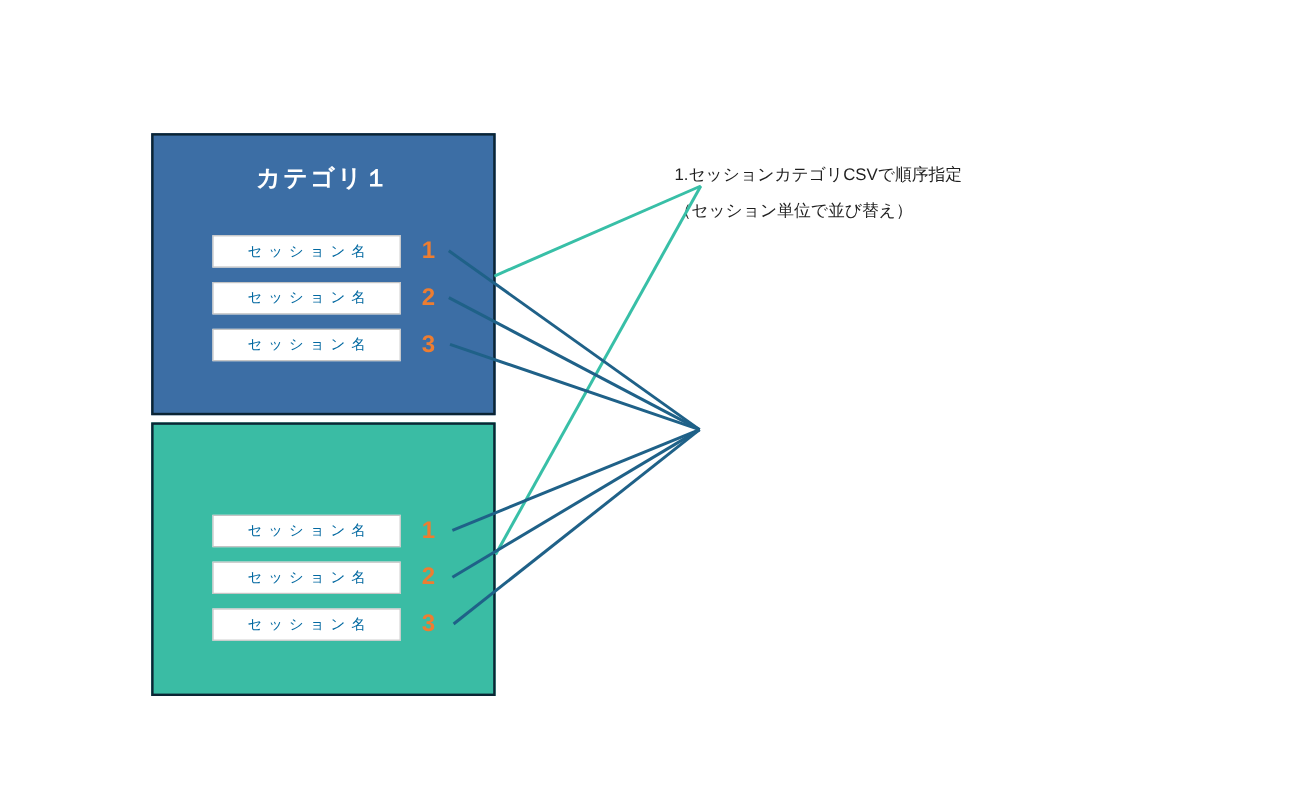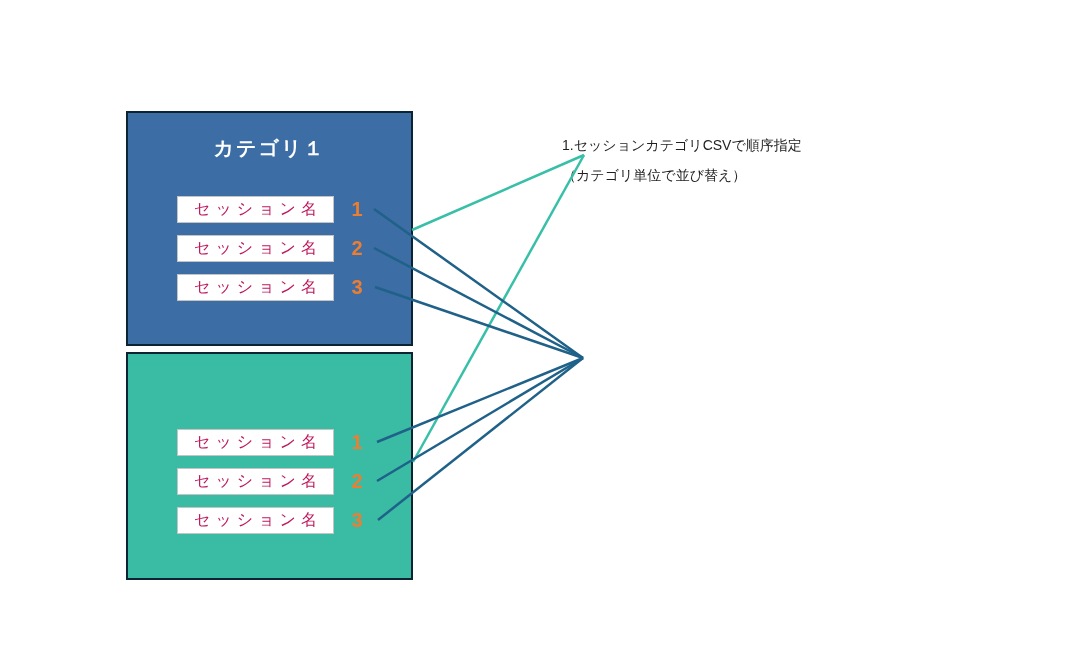--- a/index.html
+++ b/index.html
@@ -51,22 +51,22 @@
     width: 157px;
     height: 27px;
     box-sizing: border-box;
     background: #ffffff;
     border: 1.5px solid #C4C4C4;
     display: flex;
     align-items: center;
     justify-content: center;
   }
   .session-label {
-    font-size: 16px;
-    color: #be185d;
+    font-size: 12px;
+    color: #0369a1;
     letter-spacing: 5px;
     text-indent: 5px;
     white-space: nowrap;
   }
   .session-num {
     margin-left: 10px;
     width: 26px;
     text-align: center;
     font-size: 20px;
     font-weight: bold;
@@ -145,17 +145,17 @@
     <div class="session-row" style="top:153px">
       <div class="session-box">
         <span class="session-label">セッション名</span>
       </div>
       <span class="session-num" style="color: rgb(237, 125, 49);">3</span>
     </div>
   </div>
 
   <div class="annotation ann1" style="color: rgb(31, 31, 31);">
     <div>1.セッションカテゴリCSVで順序指定</div>
-    <div>（カテゴリ単位で並び替え）</div>
+    <div>（セッション単位で並び替え）</div>
   </div>
 
 
 </div>
 
 </body></html>

